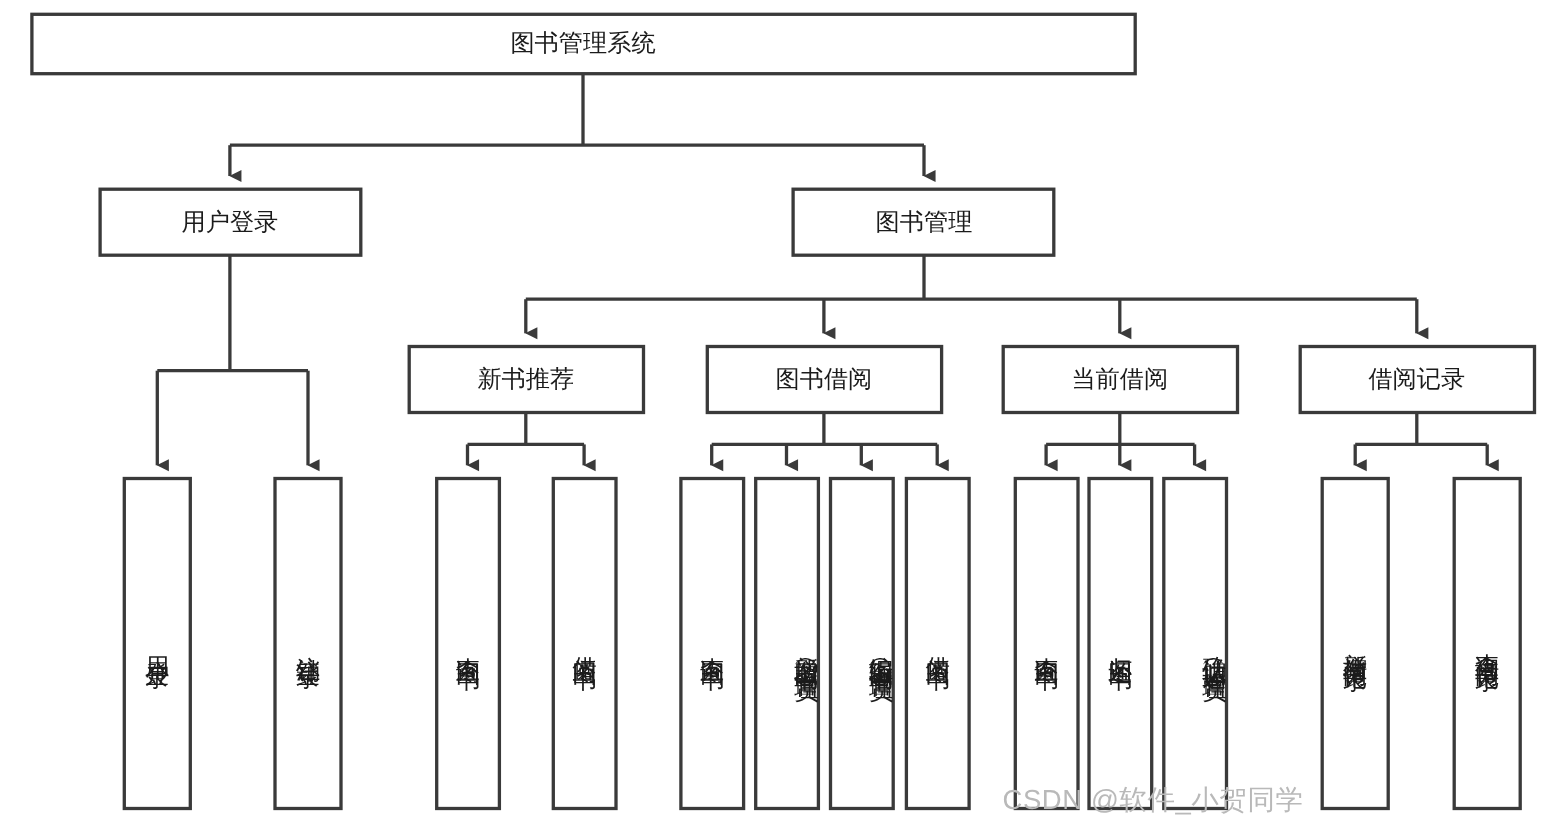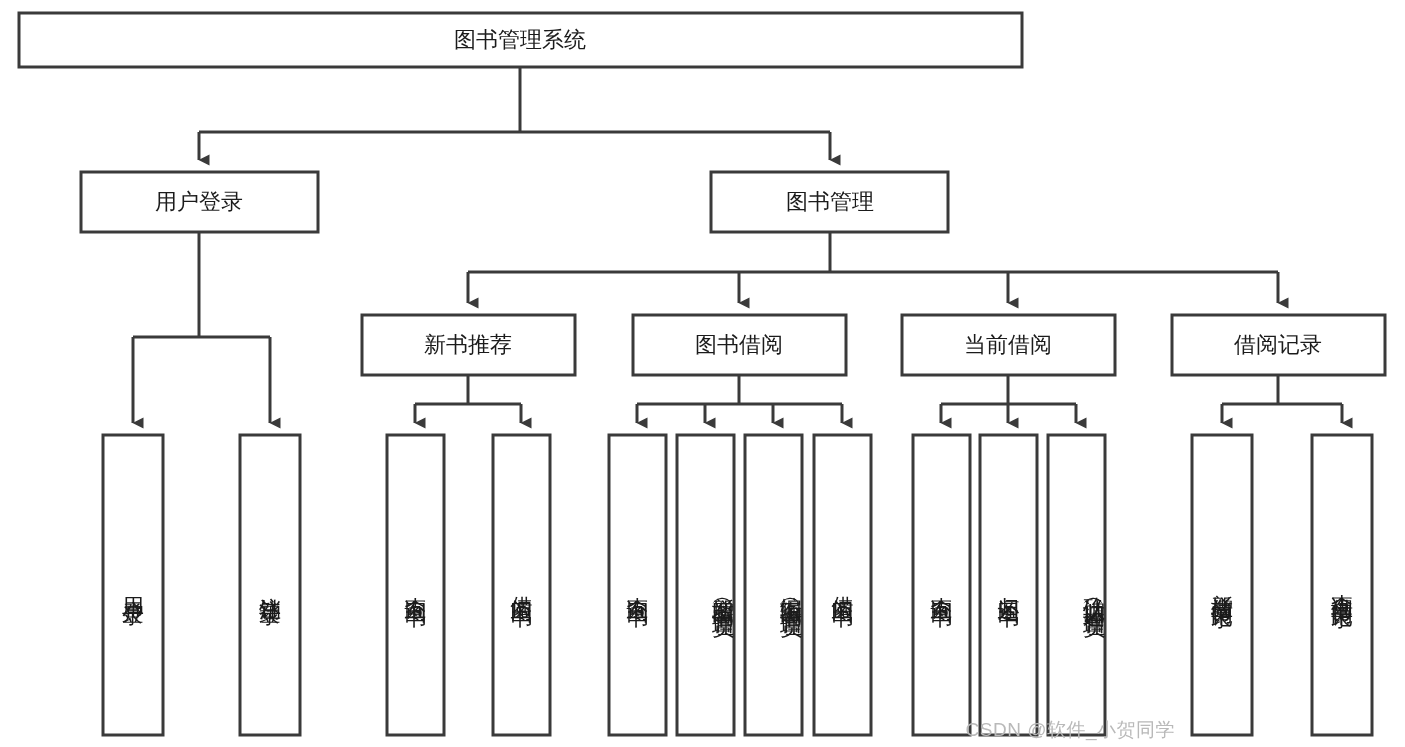--- a/index.html
+++ b/index.html
@@ -12,20 +12,21 @@
     width: 1405px;
     height: 747px;
     font-family: "Liberation Sans", "DejaVu Sans", sans-serif;
     overflow: hidden;
   }
   #diagram-root {
     position: relative;
     width: 1183px;
     height: 747px;
     background: #ffffff;
+    margin-left: 10px;
   }
   svg#diagram-svg {
     position: absolute;
     top: 0;
     left: 0;
     width: 1405px;
     height: 747px;
     display: block;
   }
   .node-rect {
@@ -66,21 +67,21 @@
     justify-content: center;
     text-align: center;
     pointer-events: none;
     user-select: none;
   }
   #watermark {
     position: absolute;
     right: 8px;
     bottom: 4px;
     font-family: "Liberation Sans", "DejaVu Sans", sans-serif;
-    font-size: 19px;
+    font-size: 25px;
     color: #b9b9b9;
     letter-spacing: 0.5px;
     white-space: nowrap;
     user-select: none;
   }
 </style>
 </head>
 <body>
 
 <div id="diagram-root">

